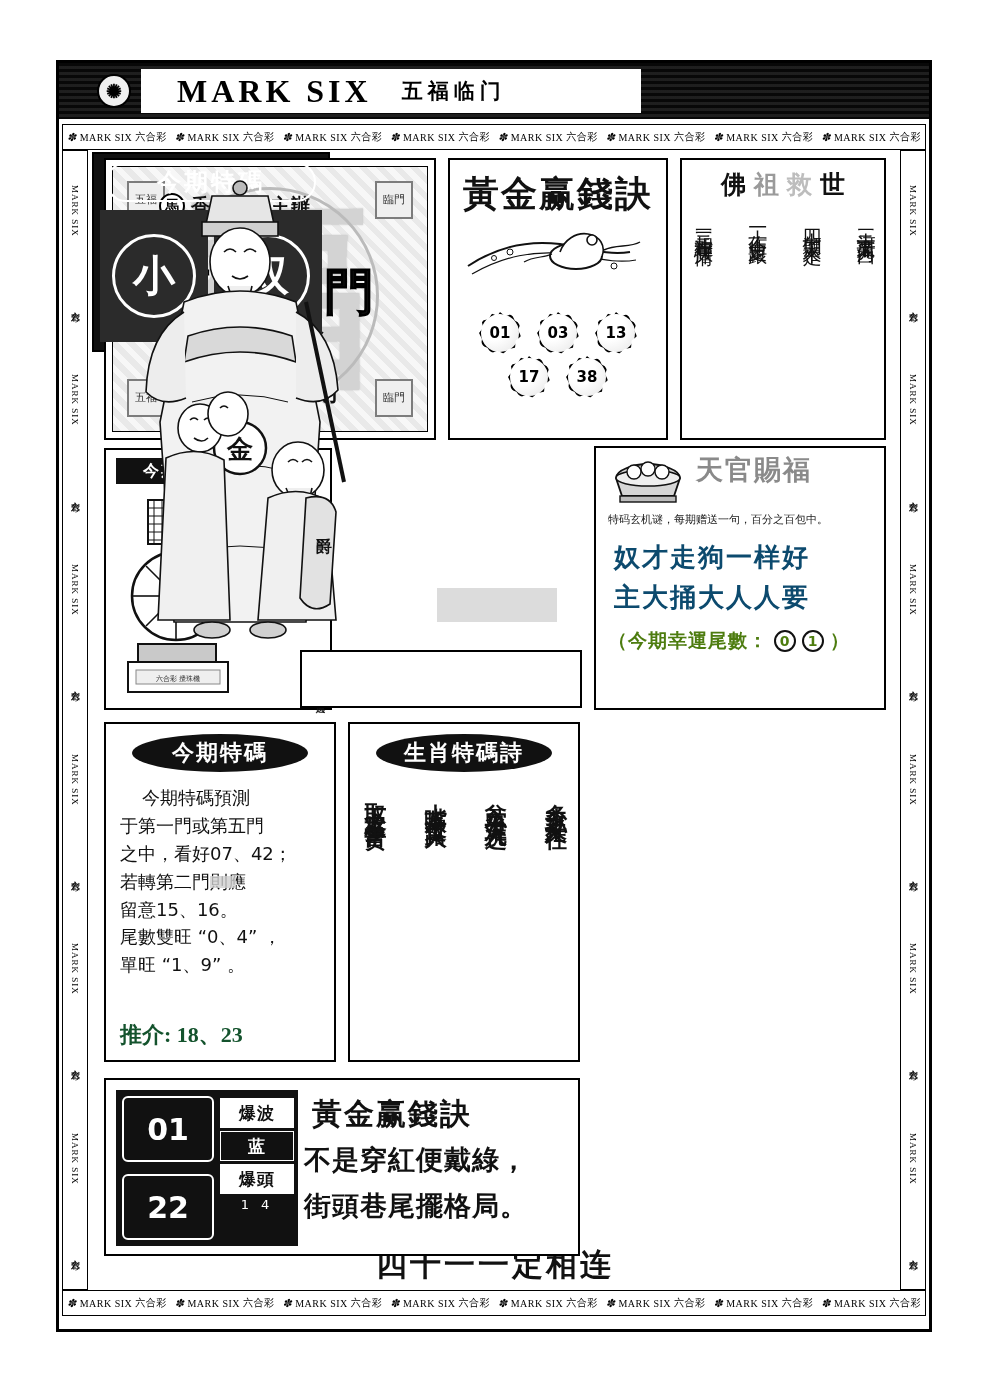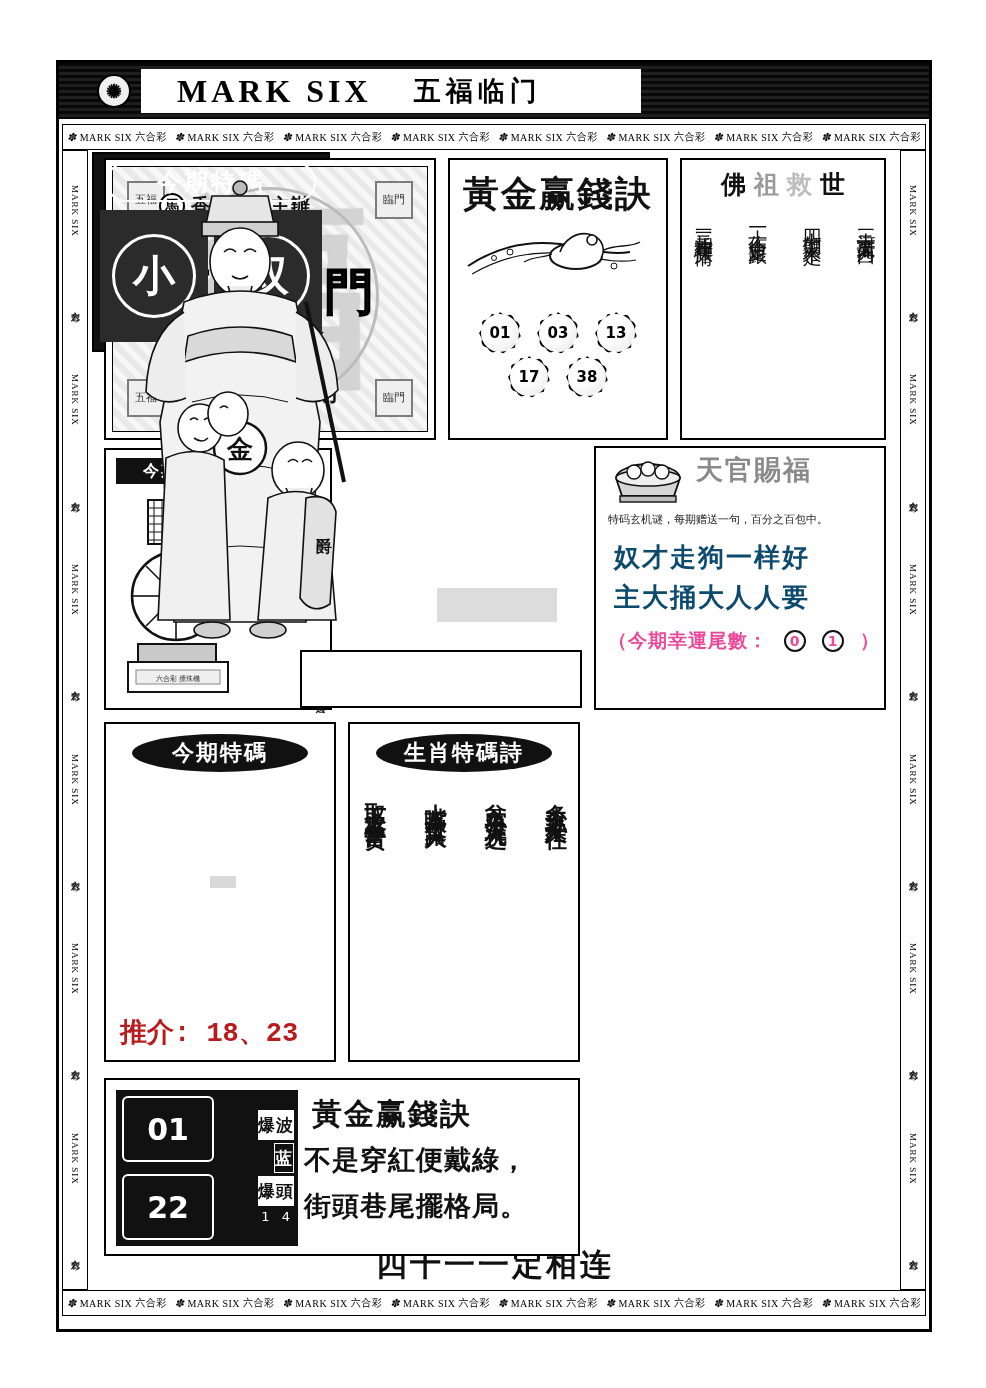--- a/index.html
+++ b/index.html
@@ -60,23 +60,23 @@
     font-family: "Liberation Serif", serif;
     font-weight: bold;
     font-size: 32px;
     letter-spacing: 4px;
     margin-left: 36px;
     color: #000;
   }
   .band-cn {
     font-family: "DejaVu Sans", sans-serif;
     font-weight: bold;
-    font-size: 27px;
+    font-size: 21px;
     letter-spacing: 5px;
-    margin-left: 42px;
+    margin-left: 30px;
     color: #000;
   }
 
   
   .strip {
     position: absolute;
     background: #fff;
     border: 1px solid #000;
     overflow: hidden;
     font-family: "Liberation Serif", serif;
@@ -352,23 +352,23 @@
     font-weight: bold;
     font-size: 26px;
     letter-spacing: 2px;
     color: #0c4a6e;
   }
   .tg-l1 { top: 92px; }
   .tg-l2 { top: 132px; }
   .tg-lucky {
     position: absolute; left: 12px; top: 180px;
     font-family: "DejaVu Sans", sans-serif;
-    font-size: 19px; font-weight: bold; color: #ec4899;
+    font-size: 19px; font-weight: bold; color: #4d7c0f;
     letter-spacing: 1px;
-    display: flex; align-items: center; gap: 16px;
+    display: flex; align-items: center; gap: 6px;
   }
   .circ-num {
     display: inline-flex; align-items: center; justify-content: center;
     width: 22px; height: 22px; border: 2px solid #111; border-radius: 50%;
     font-size: 14px;
   }
 
   
   .pred-box { left: 12px; top: 570px; width: 232px; height: 340px; }
   .oval-title {
@@ -385,22 +385,22 @@
   .pred-text {
     position: absolute; left: 14px; top: 60px; width: 206px;
     font-family: "DejaVu Sans", sans-serif;
     font-size: 18px;
     line-height: 1.55;
     color: #111;
   }
   .pred-text .indent { text-indent: 22px; }
   .pred-rec {
     position: absolute; left: 14px; bottom: 10px;
-    font-family: Liberation Mono, monospace;
-    font-size: 27px; font-weight: bold; color: #b91c1c;
+    font-family: Liberation Serif, serif;
+    font-size: 22px; font-weight: bold; color: #14532d;
   }
 
   .zodiac-box { left: 256px; top: 570px; width: 232px; height: 340px; }
   .zodiac-cols {
     position: absolute; left: 12px; top: 62px;
     width: 208px; height: 266px;
     display: flex; flex-direction: row-reverse; justify-content: space-between;
   }
   .zodiac-cols .vcol { font-size: 22px; letter-spacing: 4px; font-weight: bold; }
 
@@ -427,21 +427,21 @@
   .bn-cell {
     flex: 1;
     margin: 6px;
     border: 2px solid #fff;
     border-radius: 6px;
     display: flex; align-items: center; justify-content: center;
     color: #fff;
     font-family: "DejaVu Sans", sans-serif;
     font-size: 30px; font-weight: bold;
   }
-  .bn-right { width: 78px; display: flex; flex-direction: column; padding: 20px 4px 4px 0; gap: 3px; align-items: flex-end; }
+  .bn-right { width: 78px; display: flex; flex-direction: column; padding: 8px 4px 4px 0; gap: 3px; }
   .bn-tag {
     background: #fff; color: #111;
     font-family: "DejaVu Sans", sans-serif;
     font-size: 17px; font-weight: bold;
     display: flex; align-items: center; justify-content: center;
     height: 30px;
     letter-spacing: 1px;
   }
   .bn-tag.dark { background: #111; color: #fff; border: 1px solid #fff; }
   .bn-code {
@@ -770,20 +770,29 @@
       <div class="tg-lucky">
         <span>（今期幸運尾數：</span>
         <span class="circ-num">0</span>
         <span class="circ-num">1</span>
         <span>）</span>
       </div>
     </div>
 
     <div class="box pred-box">
       <div class="oval-title">今期特碼</div>
+      <div class="pred-text">
+        <div class="indent">今期特碼預測</div>
+        <div>于第一門或第五門</div>
+        <div>之中，看好07、42；</div>
+        <div>若轉第二門則應</div>
+        <div>留意15、16。</div>
+        <div>尾數雙旺 “0、4” ，</div>
+        <div class="faded">單旺 “1、9” 。</div>
+      </div>
       <div class="pred-rec">
         <span>推介</span>:
         <span>18、23</span>
       </div>
     </div>
 
     <div class="box zodiac-box">
       <div class="oval-title">生肖特碼詩</div>
       <div class="zodiac-cols">
         <div class="vcol">多少五孙来又往，</div>

